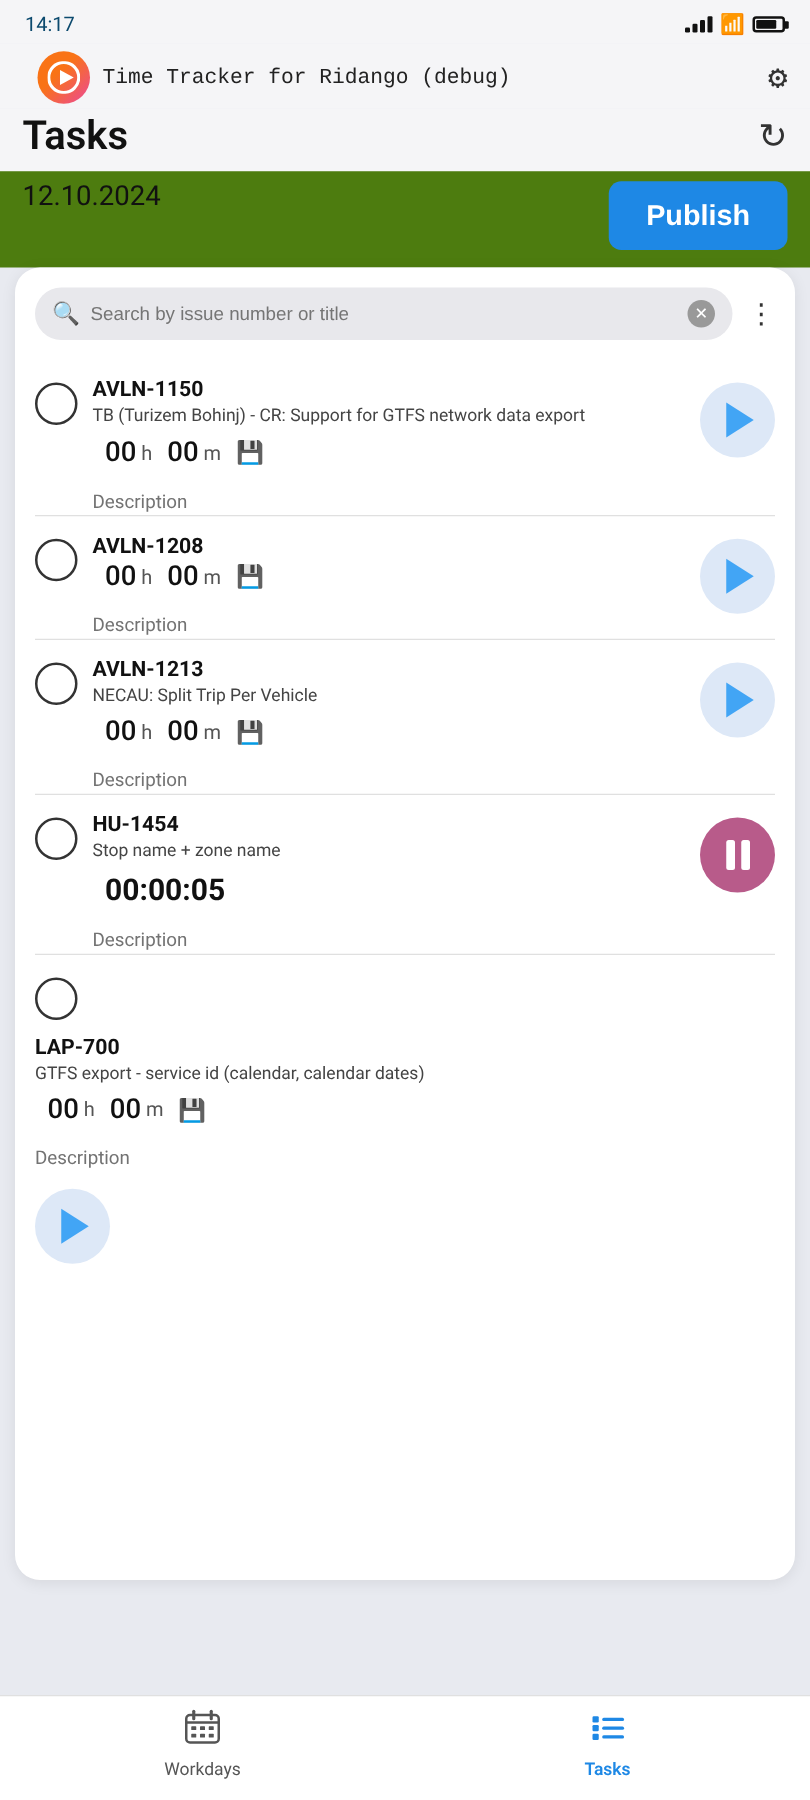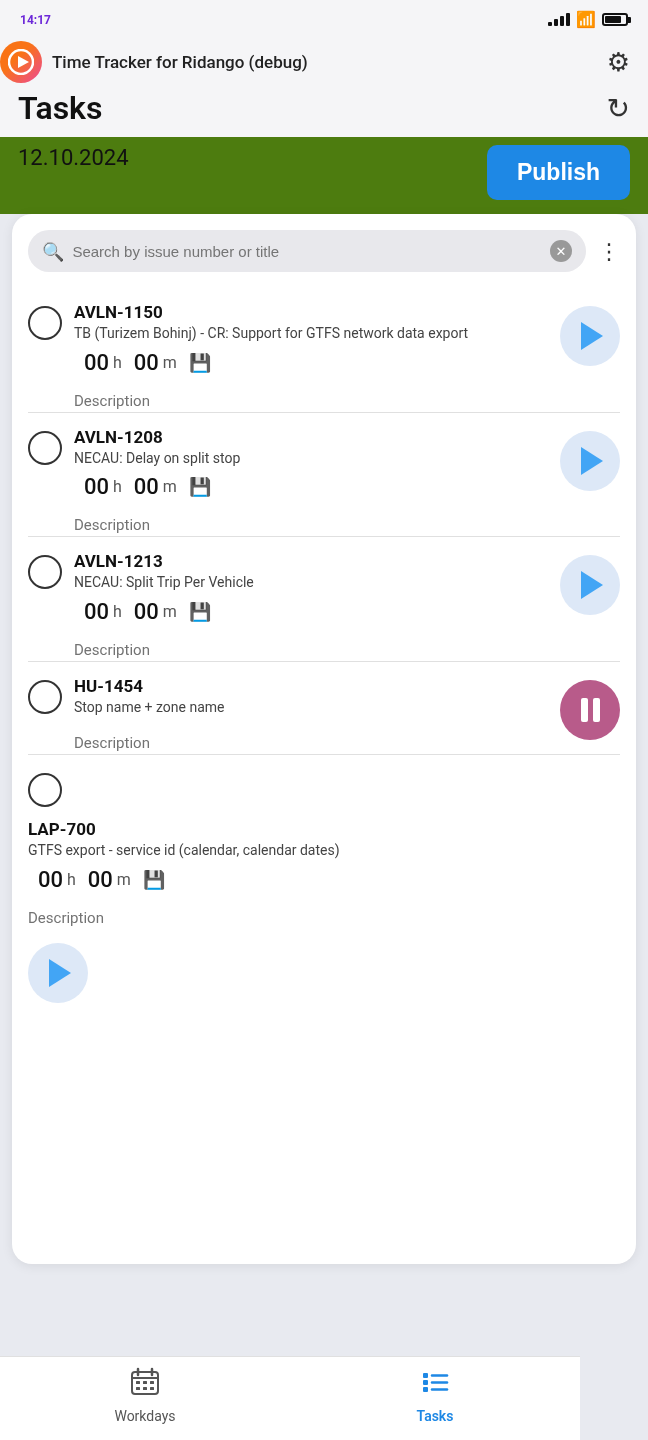--- a/index.html
+++ b/index.html
@@ -14,23 +14,23 @@
 
     
     .status-bar {
       display: flex;
       align-items: center;
       justify-content: space-between;
       padding: 10px 20px 6px 20px;
       background: #f5f5f7;
     }
     .status-time {
-      font-size: 12px;
-      font-weight: 700;
-      color: #6d28d9;
+      font-size: 16px;
+      font-weight: 400;
+      color: #0c4a6e;
     }
     .status-icons {
       display: flex;
       align-items: center;
       gap: 6px;
     }
     .signal-bars {
       display: flex; align-items: flex-end; gap: 2px;
     }
     .signal-bars span {
@@ -46,22 +46,23 @@
       position: absolute; right: -5px; top: 50%; transform: translateY(-50%);
       width: 3px; height: 6px; background: #111; border-radius: 0 1px 1px 0;
     }
     .battery-fill { background: #111; height: 100%; width: 80%; border-radius: 1px; }
 
     
     .app-bar {
       display: flex;
       align-items: center;
       justify-content: space-between;
-      padding: 6px 18px 4px 0;
+      padding: 6px 18px 4px 30px;
       background: #f5f5f7;
+      font-family: Liberation Mono, monospace;
     }
     .app-bar-left {
       display: flex; align-items: center; gap: 10px;
     }
     .app-logo {
       width: 42px; height: 42px;
       border-radius: 50%;
       background: linear-gradient(135deg, #f97316 40%, #ec4899 100%);
       display: flex; align-items: center; justify-content: center;
       color: white; font-size: 22px; font-weight: bold;
@@ -169,21 +170,21 @@
       background: #b85b8a; display: flex; align-items: center; justify-content: center;
       flex-shrink: 0; margin-top: 4px; cursor: pointer; border: none;
     }
     .pause-bars {
       display: flex; gap: 5px;
     }
     .pause-bar { width: 7px; height: 24px; background: white; border-radius: 2px; }
 
     
     .bottom-nav {
-      position: fixed; bottom: 0; left: 0; width: 580px;
+      position: fixed; bottom: 0; left: 0; width: 648px;
       background: white; border-top: 1px solid #e0e0e0;
       display: flex; align-items: center; justify-content: space-around;
       padding: 10px 0 16px 0;
     }
     .nav-item {
       display: flex; flex-direction: column; align-items: center; gap: 4px;
       cursor: pointer; flex: 1;
     }
     .nav-icon { font-size: 28px; }
     .nav-label { font-size: 14px; }
@@ -261,21 +262,20 @@
           <div class="description-placeholder">Description</div>
         </div>
         <button class="play-btn">
           <div class="play-triangle"></div>
         </button>
       </div>
       <div class="task-item">
         <div class="task-checkbox"></div>
         <div class="task-content">
           <div class="task-id">AVLN-1208</div>
-          <div class="task-desc">NECAU: Delay on split stop</div>
           <div class="task-timer-row">
             <span class="task-timer-val">00</span>
             <span class="task-timer-unit"> h</span>
             <span class="task-timer-val">  00</span>
             <span class="task-timer-unit"> m</span>
             <span class="save-icon"> 💾</span>
           </div>
           <div class="description-placeholder">Description</div>
         </div>
         <button class="play-btn">
@@ -298,20 +298,23 @@
         </div>
         <button class="play-btn">
           <div class="play-triangle"></div>
         </button>
       </div>
       <div class="task-item">
         <div class="task-checkbox"></div>
         <div class="task-content">
           <div class="task-id">HU-1454</div>
           <div class="task-desc">Stop name + zone name</div>
+          <div class="task-timer-row">
+            <span class="task-timer-active">00:00:05</span>
+          </div>
           <div class="description-placeholder">Description</div>
         </div>
         <button class="pause-btn">
           <div class="pause-bars">
             <div class="pause-bar"></div>
             <div class="pause-bar"></div>
           </div>
         </button>
       </div>
       <div class="task-item">

